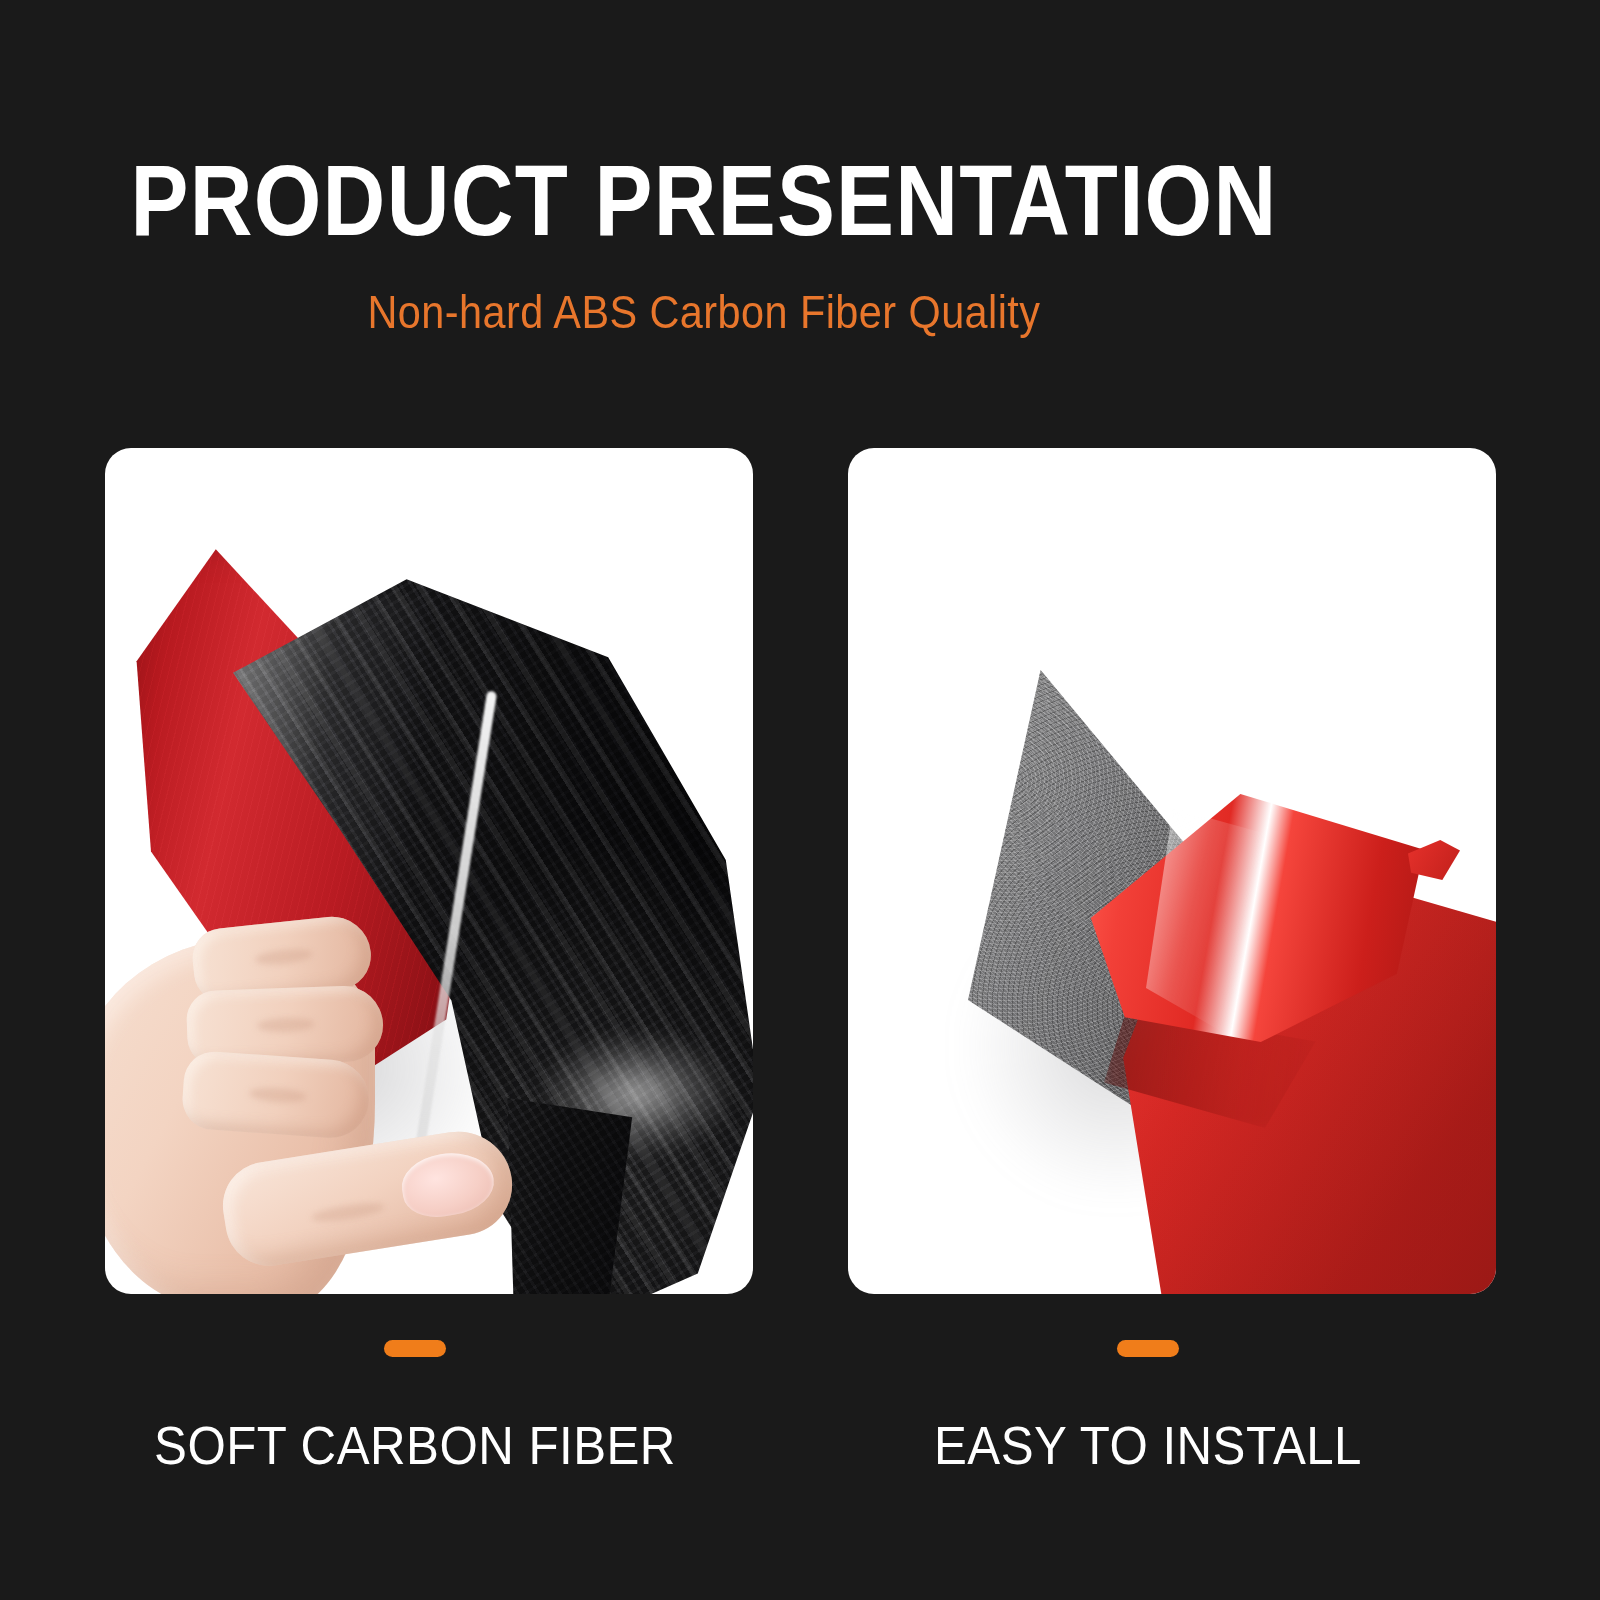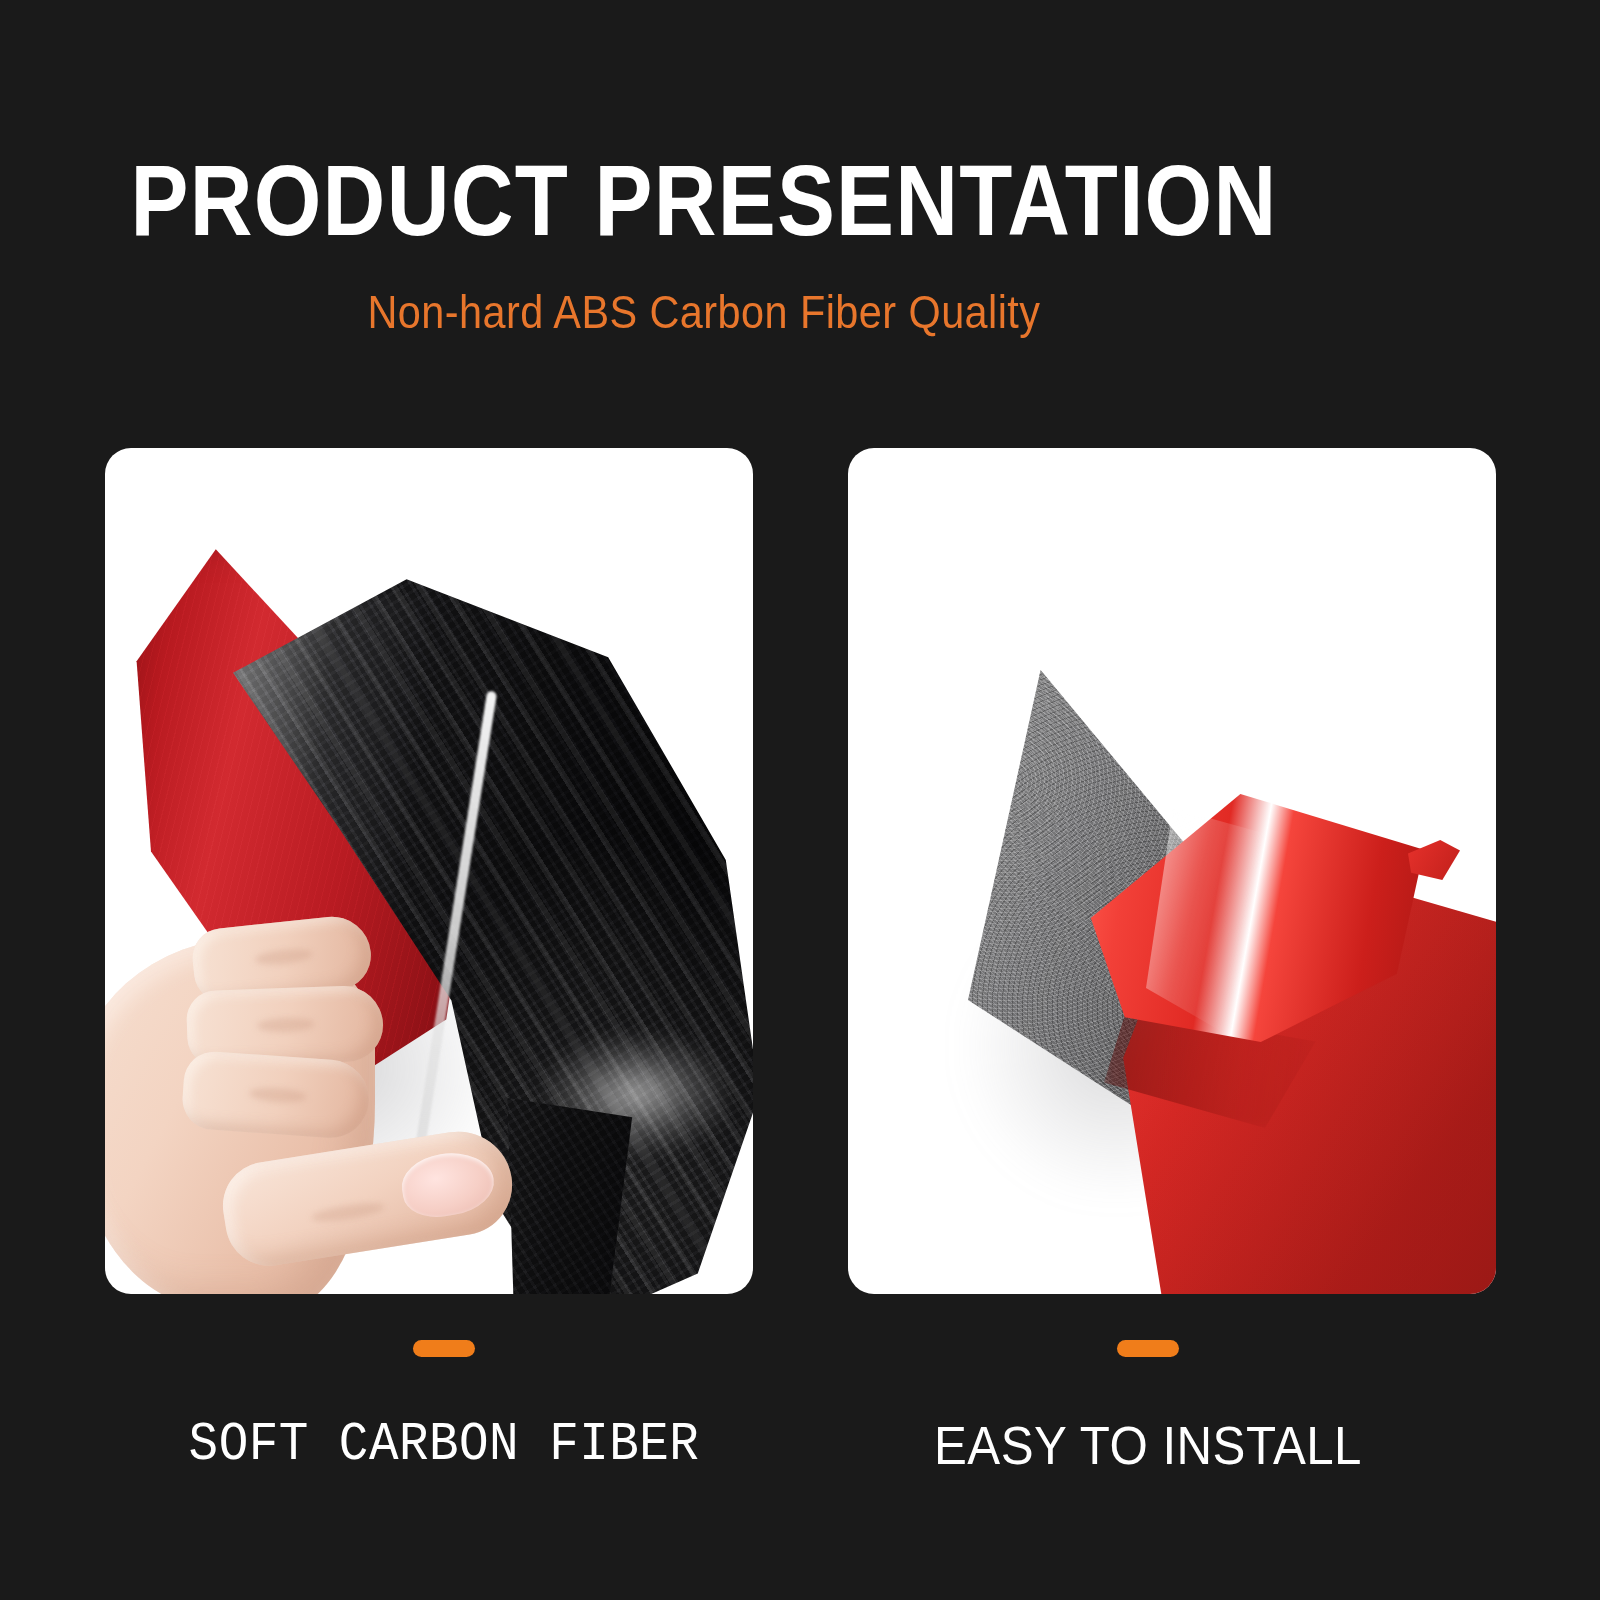--- a/index.html
+++ b/index.html
@@ -220,21 +220,21 @@
   .liner-fold-shadow {
     position:absolute; left:256px; top:560px; width:230px; height:120px;
     background:linear-gradient(100deg, rgba(90,8,6,0.55) 0%, rgba(120,14,10,0.18) 60%, rgba(0,0,0,0) 100%);
     clip-path:polygon(10% 0%, 92% 28%, 70% 100%, 0% 62%);
     filter:blur(6px);
   }
 
   
   .captions { position:absolute; top:1340px; left:0; width:1600px; }
   .cap-col { position:absolute; top:0; width:648px; text-align:center; }
-  .cap-col-left  { left:120px;font-family:Liberation Mono, monospace; }
+  .cap-col-left  { left:91px; }
   .cap-col-right { left:824px; }
   .pill {
     width:62px; height:17px;
     background:#f07d1a;
     border-radius:9px;
     margin:0 auto;
   }
   .cap-text {
     color:#ffffff;
     font-size:53px;

